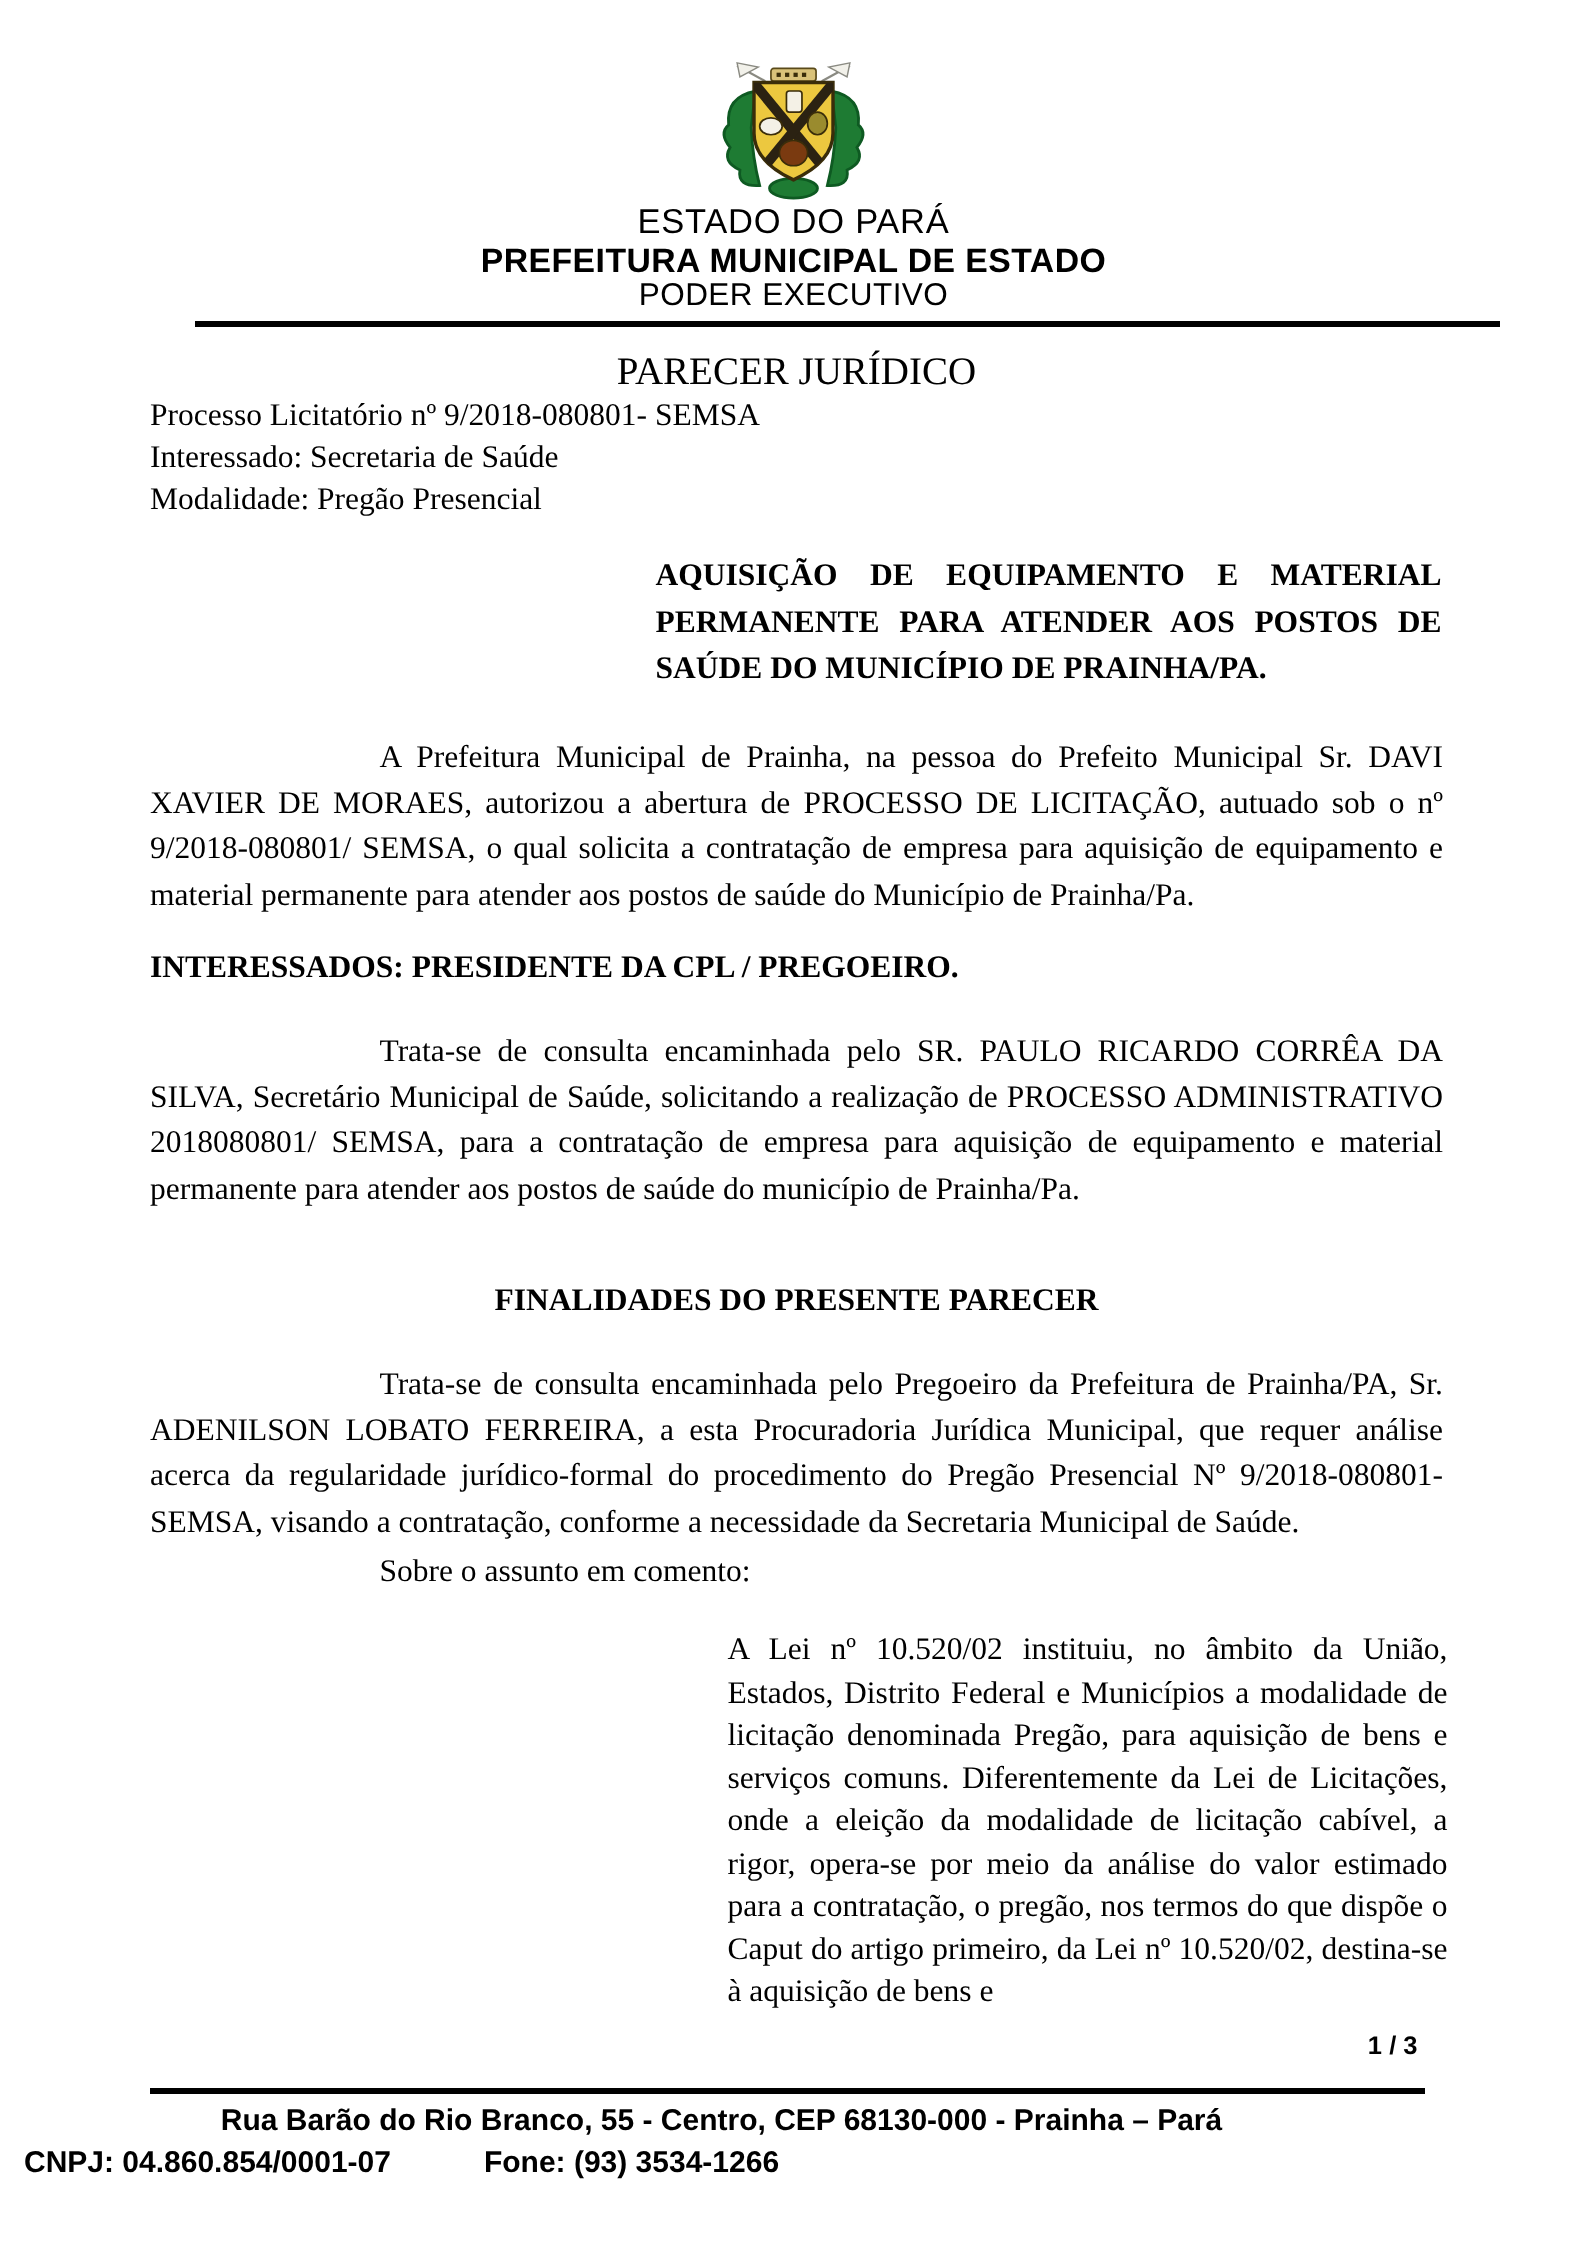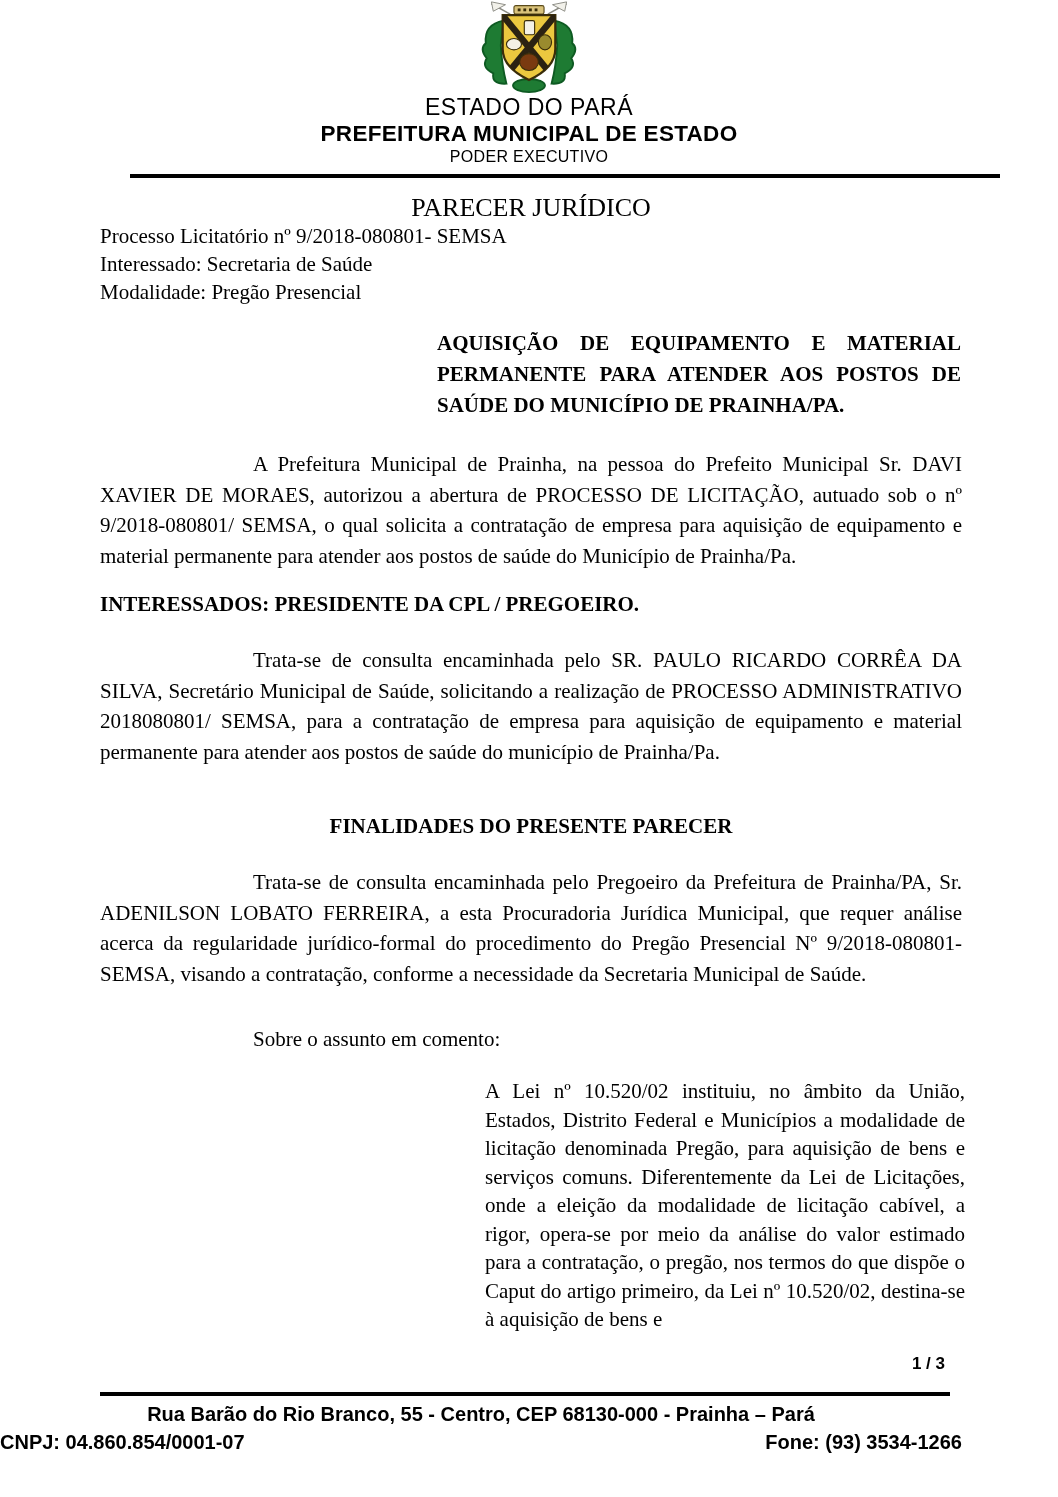--- a/index.html
+++ b/index.html
@@ -6,73 +6,73 @@
   html,body { background:#ffffff; }
   .page {
     position:relative;
     width:1058px; height:1497px;
     background:#ffffff;
     color:#000;
     font-family:"Liberation Serif","DejaVu Serif",serif;
     overflow:hidden;
   }
   
-  .header { text-align:center; }
+  .header { padding-top:40px; text-align:center; }
   .crest { display:block; margin:0 auto; width:114px; height:94px; }
   .header-state {
     font-family:"Liberation Sans","DejaVu Sans",sans-serif;
     font-size:23px; line-height:27px; letter-spacing:0.5px;
   }
   .header-municipality {
     font-family:"Liberation Sans","DejaVu Sans",sans-serif;
     font-size:22.5px; font-weight:bold; line-height:25px; letter-spacing:0.3px;
   }
   .header-branch {
     font-family:"Liberation Sans","DejaVu Sans",sans-serif;
-    font-size:16px; line-height:22px; letter-spacing:0.3px;
+    font-size:21px; line-height:22px; letter-spacing:0.3px;
   }
   .header-rule { margin:6px 0 0 130px; width:870px; height:4px; background:#000; }
 
   
   .content { margin:16px 96px 0 100px; font-size:21px; }
   .doc-title { font-size:26px; font-weight:normal; line-height:28px;text-align:center; }
   .meta-line { line-height:28px; }
   .subject-block {
     margin:22px 0 0 337px; width:524px;
     font-weight:bold; line-height:31px; text-align:justify;
   }
   .para {
     margin-top:28px; line-height:30.5px;
     text-align:justify; text-indent:153px;
   }
   .section-heading { margin-top:20px; font-weight:bold; line-height:26px; }
   .section-heading.gap-lg { margin-top:46px;text-align:center; }
-  .topic-line { margin-top:36px; line-height:28px; text-indent:153px; }
+  .topic-line { margin-top:4px; line-height:28px; text-indent:153px; }
   .quote-block {
     margin:24px 0 0 385px; width:480px;
     line-height:28.5px; text-align:justify;
   }
 
   
   .page-number {
     position:absolute; top:1354px; right:113px;
     font-family:"Liberation Sans","DejaVu Sans",sans-serif;
     font-size:17px; font-weight:bold;text-align:right;
   }
   .footer { position:absolute; top:1392px; left:0; width:962px; }
   .footer-rule { margin-left:100px; width:850px; height:4px; background:#000; }
   .footer-address {
     margin-top:6px; text-align:center;
     font-family:"Liberation Sans","DejaVu Sans",sans-serif;
     font-size:20px; font-weight:bold; line-height:24px;
   }
   .footer-contacts {
-    margin-top:4px; display:flex; justify-content:space-between; gap:62px;
+    margin-top:4px; display:flex; justify-content:flex-start; gap:62px;
     font-family:"Liberation Sans","DejaVu Sans",sans-serif;
-    font-size:20px; font-weight:bold; line-height:24px;
+    font-size:20px; font-weight:bold; line-height:24px;padding-left:16px;
   }
 </style>
 </head>
 <body>
 
 <div class="page">
 
   <div class="header">
     <svg class="crest" viewBox="0 0 120 100" aria-hidden="true">
       <defs>

